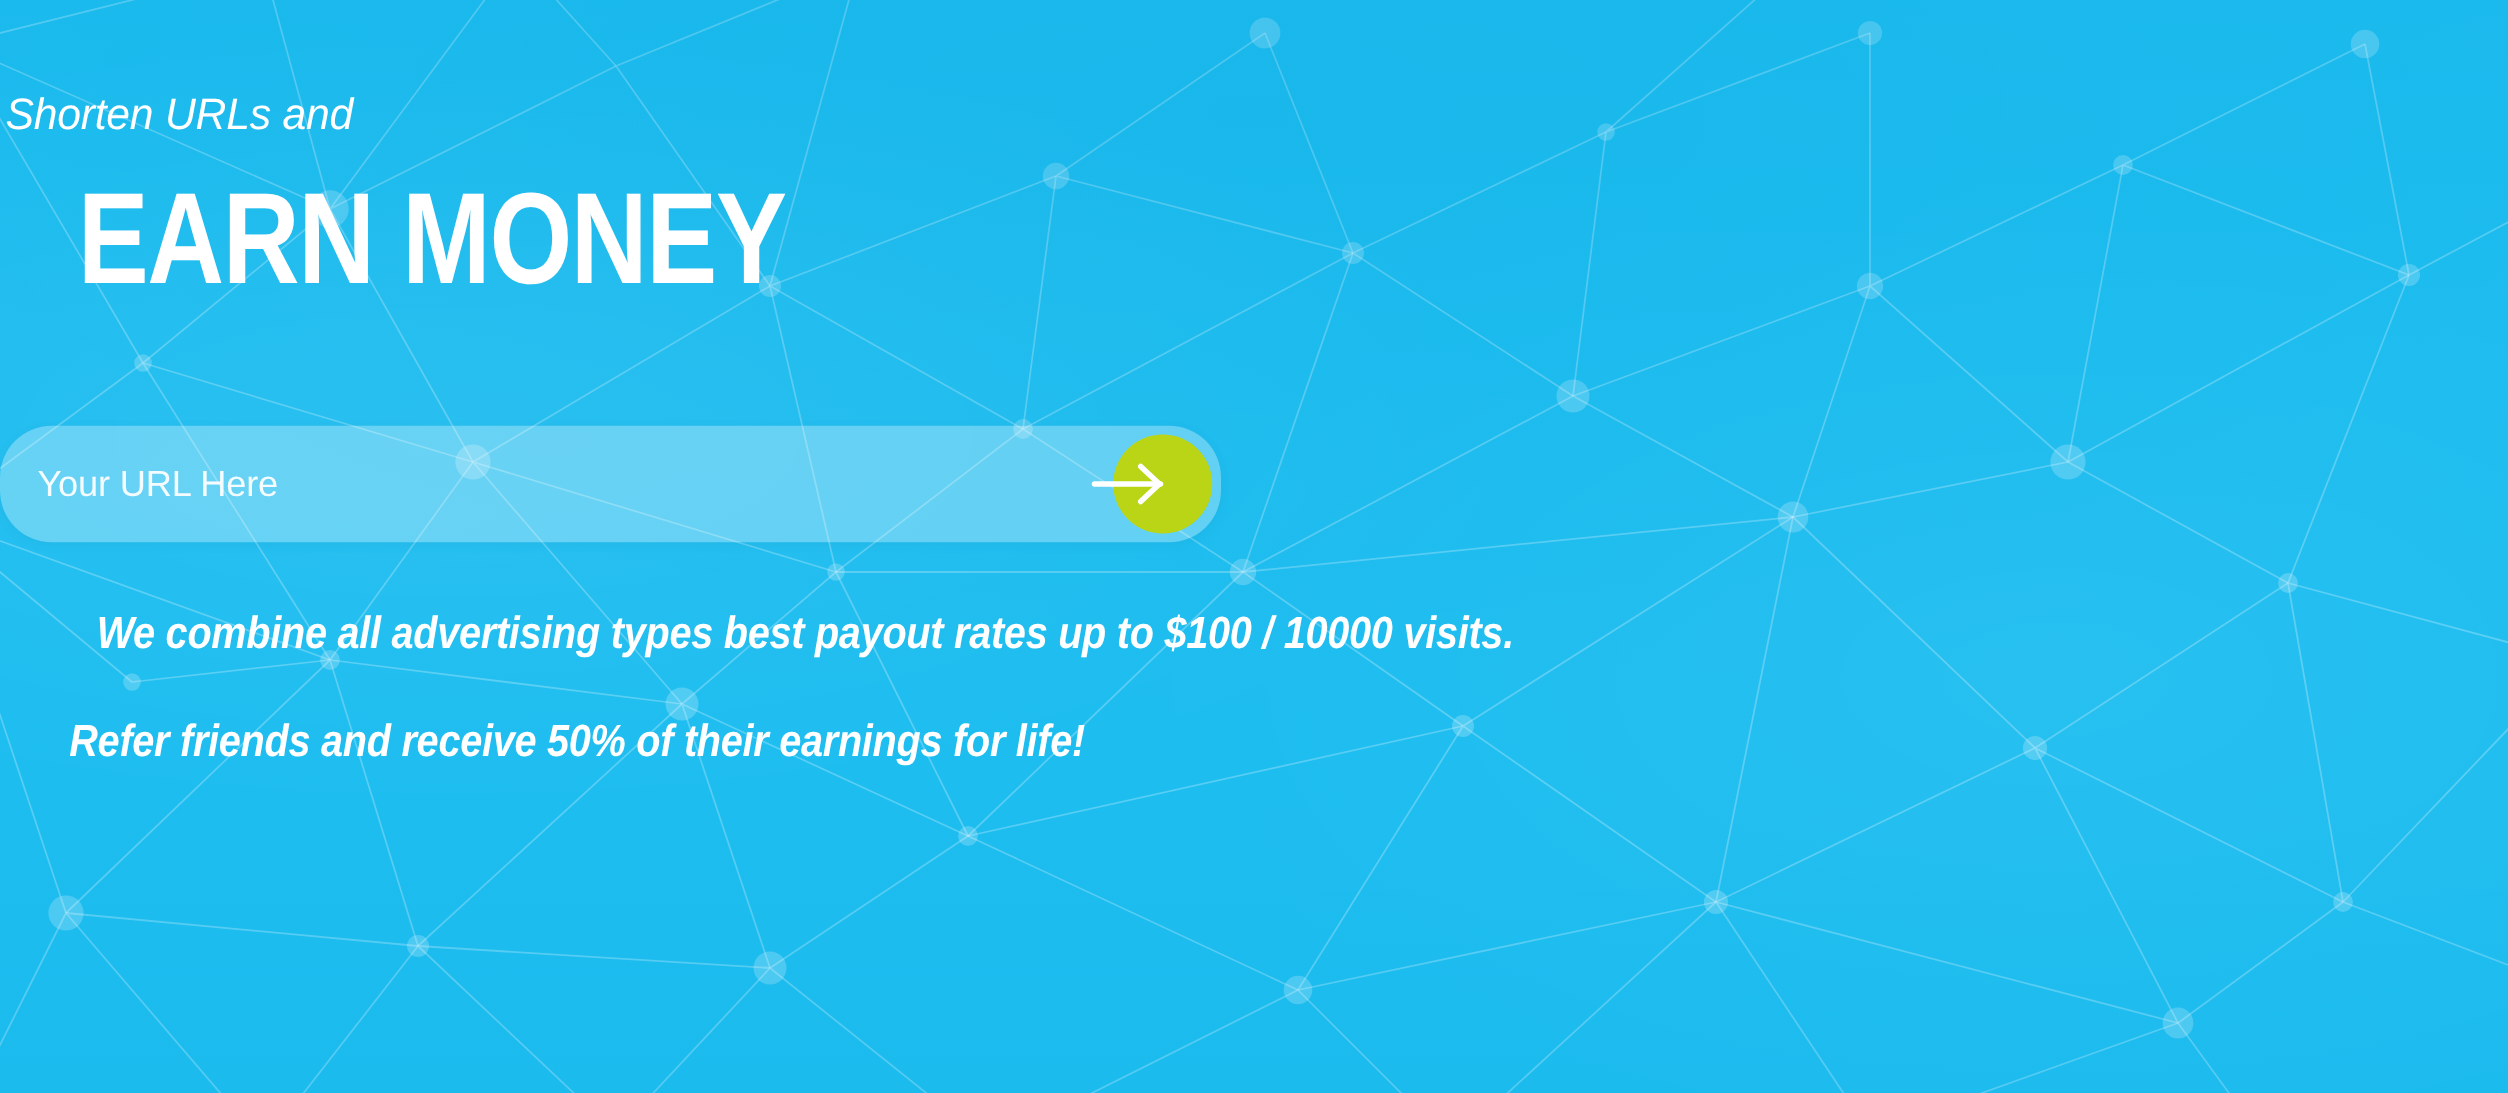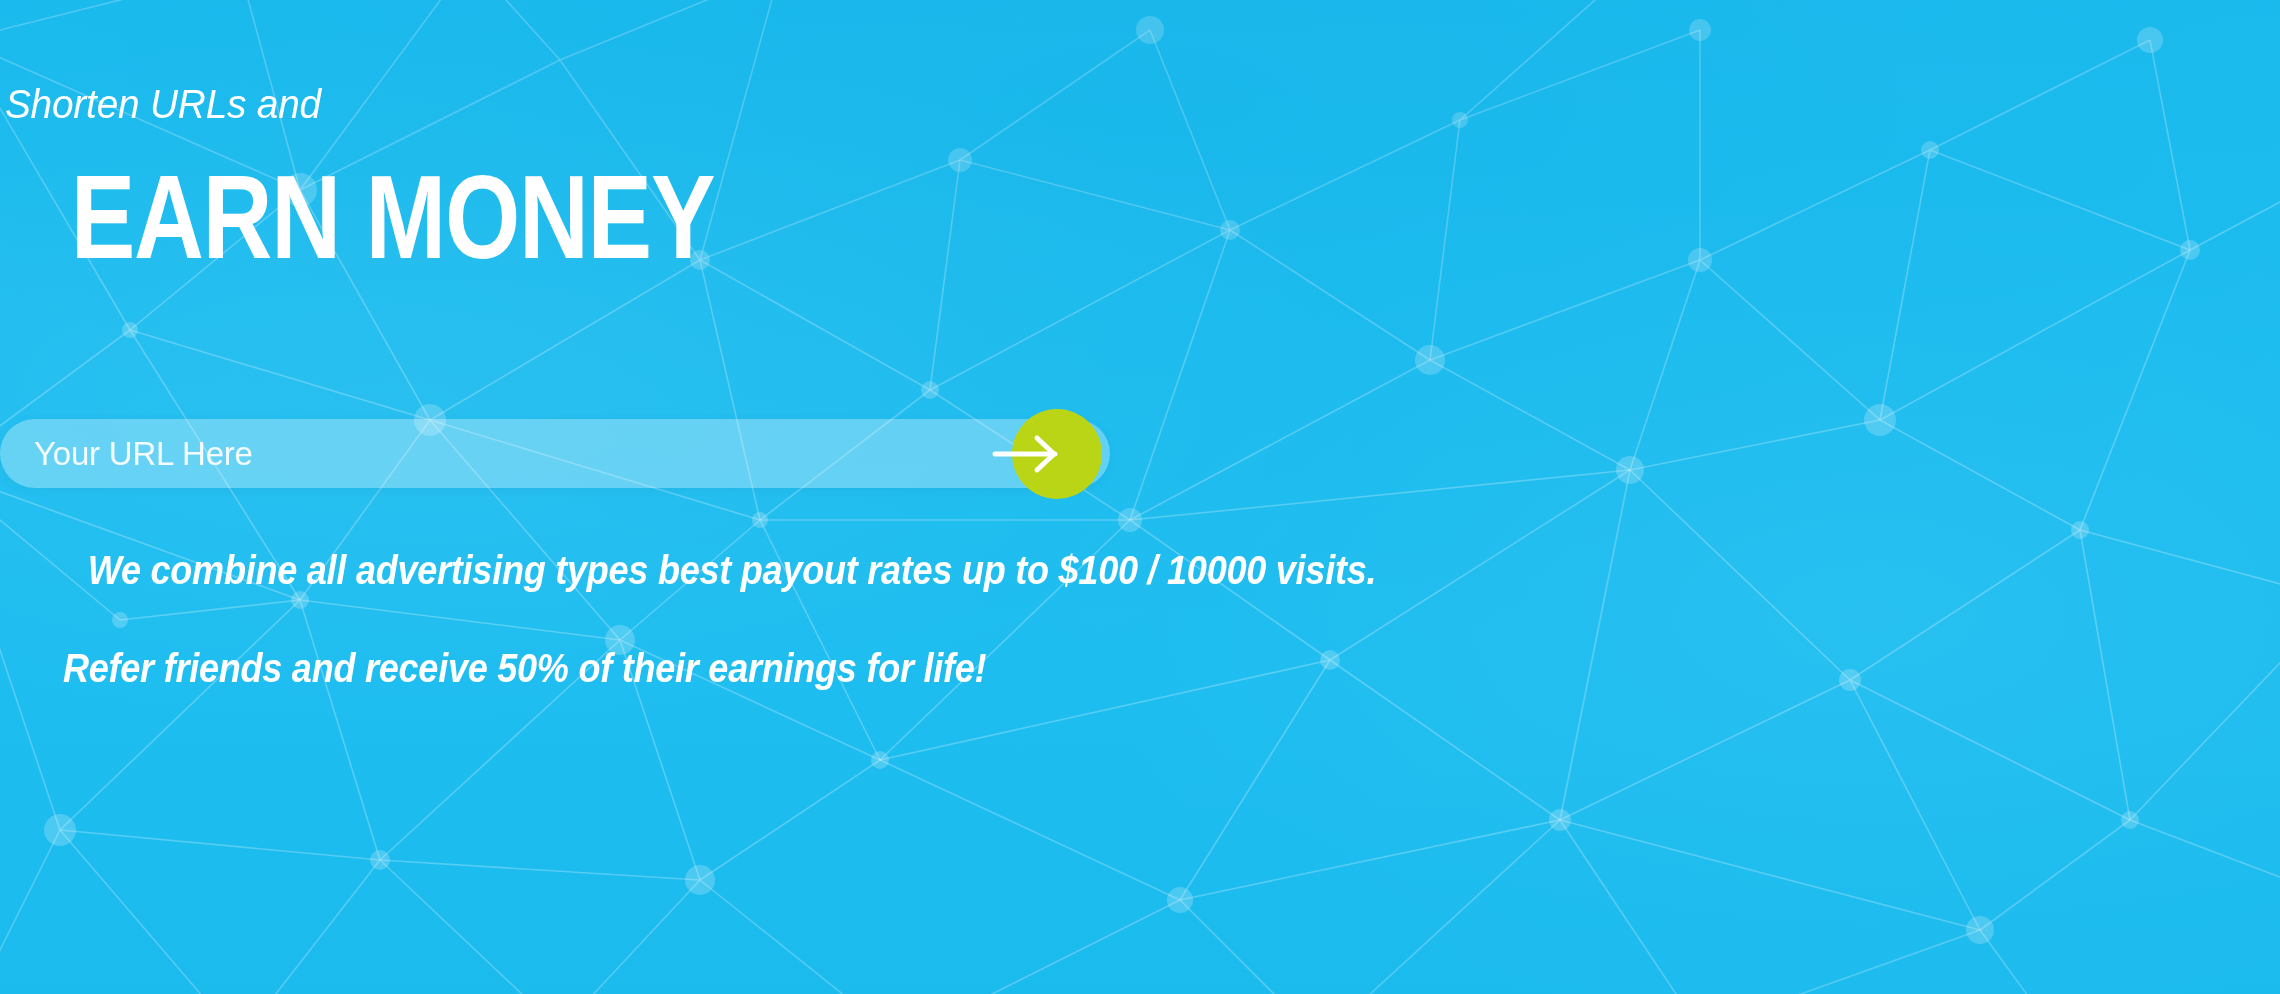--- a/index.html
+++ b/index.html
@@ -71,24 +71,24 @@
     line-height: 1;
     font-weight: 700;
     letter-spacing: -1.5px;
     text-align: center;
     transform: scaleX(0.82);
     white-space: nowrap;
   }
 
   
   .url-form {
-    margin-top: 64px;
+    margin-top: 32px;
     position: relative;
     width: 1110px;
-    height: 69px;
+    height: 106px;
     border-radius: 47px;
     background: rgba(255, 255, 255, 0.30);
     box-shadow: 0 2px 10px rgba(0, 90, 130, 0.07);
     display: flex;
     align-items: center;
     box-sizing: border-box;
     padding: 0 100px 0 34px;
   }
   .url-input {
     flex: 1 1 auto;

